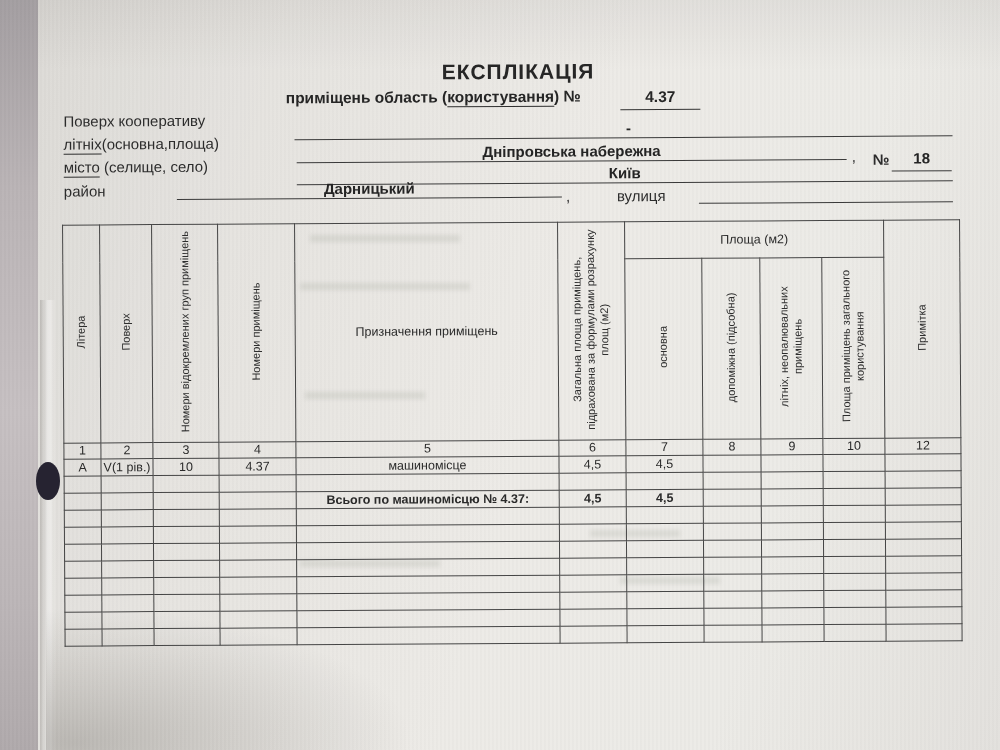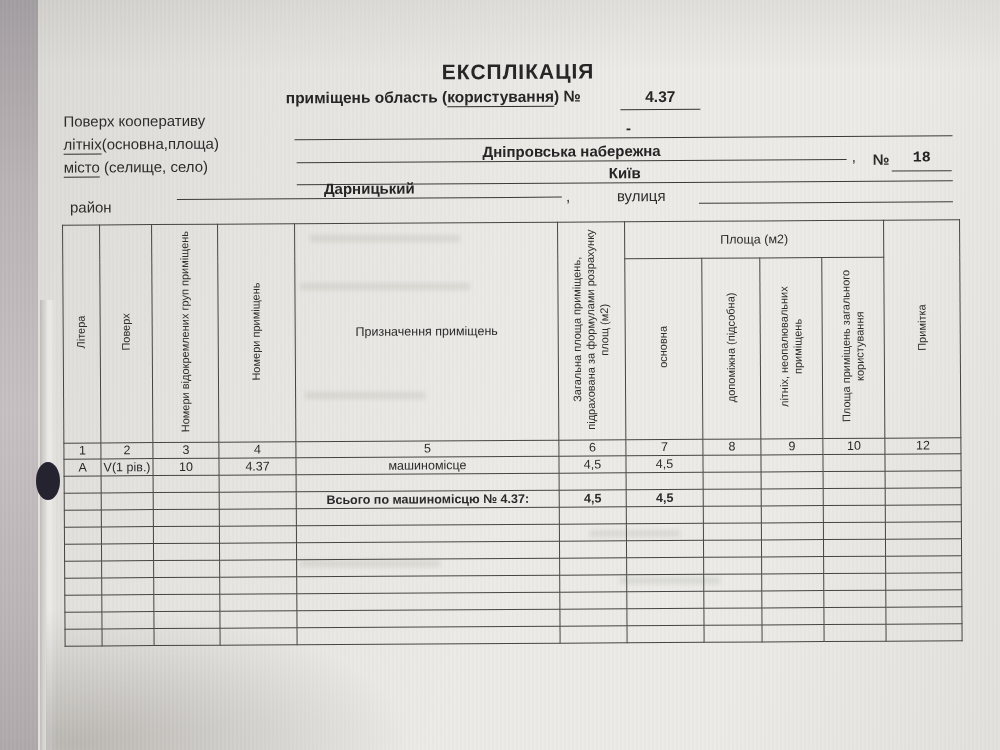--- a/index.html
+++ b/index.html
@@ -74,30 +74,30 @@
 
 <div class="content">
 
   <div class="abs title">ЕКСПЛІКАЦІЯ</div>
   <div class="abs subtitle"><span>приміщень область (</span><span class="u-word">користування</span><span>) №</span></div>
   <div class="abs garage-no">4.37</div>
 
   <div class="abs flabel" style="left:65px;top:110px;">Поверх кооперативу</div>
   <div class="abs flabel" style="left:65px;top:133px;"><span class="u-word">літніх</span><span>(основна,площа)</span></div>
   <div class="abs flabel" style="left:65px;top:156px;"><span class="u-word">місто</span><span> (селище, село)</span></div>
-  <div class="abs flabel" style="left:65px;top:196px;margin-left:6px;">район</div>
+  <div class="abs flabel" style="left:65px;top:180px;">район</div>
 
   <div class="abs fvalue" style="left:560px;top:120px;width:140px;">-</div>
   <div class="abs uline" style="left:296px;top:138px;width:658px;"></div>
 
   <div class="abs fvalue" style="left:298px;top:143px;width:550px;">Дніпровська набережна</div>
   <div class="abs uline" style="left:298px;top:161px;width:550px;"></div>
   <div class="abs flabel" style="left:853px;top:150px;">,</div>
   <div class="abs flabel" style="left:874px;top:153px;font-weight:bold;">№</div>
-  <div class="abs fvalue" style="left:893px;top:152px;width:60px;font-family:Liberation Mono, monospace;">18</div>
+  <div class="abs fvalue" style="left:893px;top:152px;width:60px;">18</div>
   <div class="abs uline" style="left:893px;top:173px;width:60px;"></div>
 
   <div class="abs fvalue" style="left:298px;top:165px;width:656px;">Київ</div>
   <div class="abs uline" style="left:298px;top:183px;width:656px;"></div>
 
   <div class="abs fvalue" style="left:178px;top:179px;width:385px;">Дарницький</div>
   <div class="abs uline" style="left:178px;top:197px;width:385px;"></div>
   <div class="abs flabel" style="left:567px;top:188px;">,</div>
   <div class="abs flabel" style="left:618px;top:188px;">вулиця</div>
   <div class="abs uline" style="left:700px;top:204px;width:254px;"></div>

